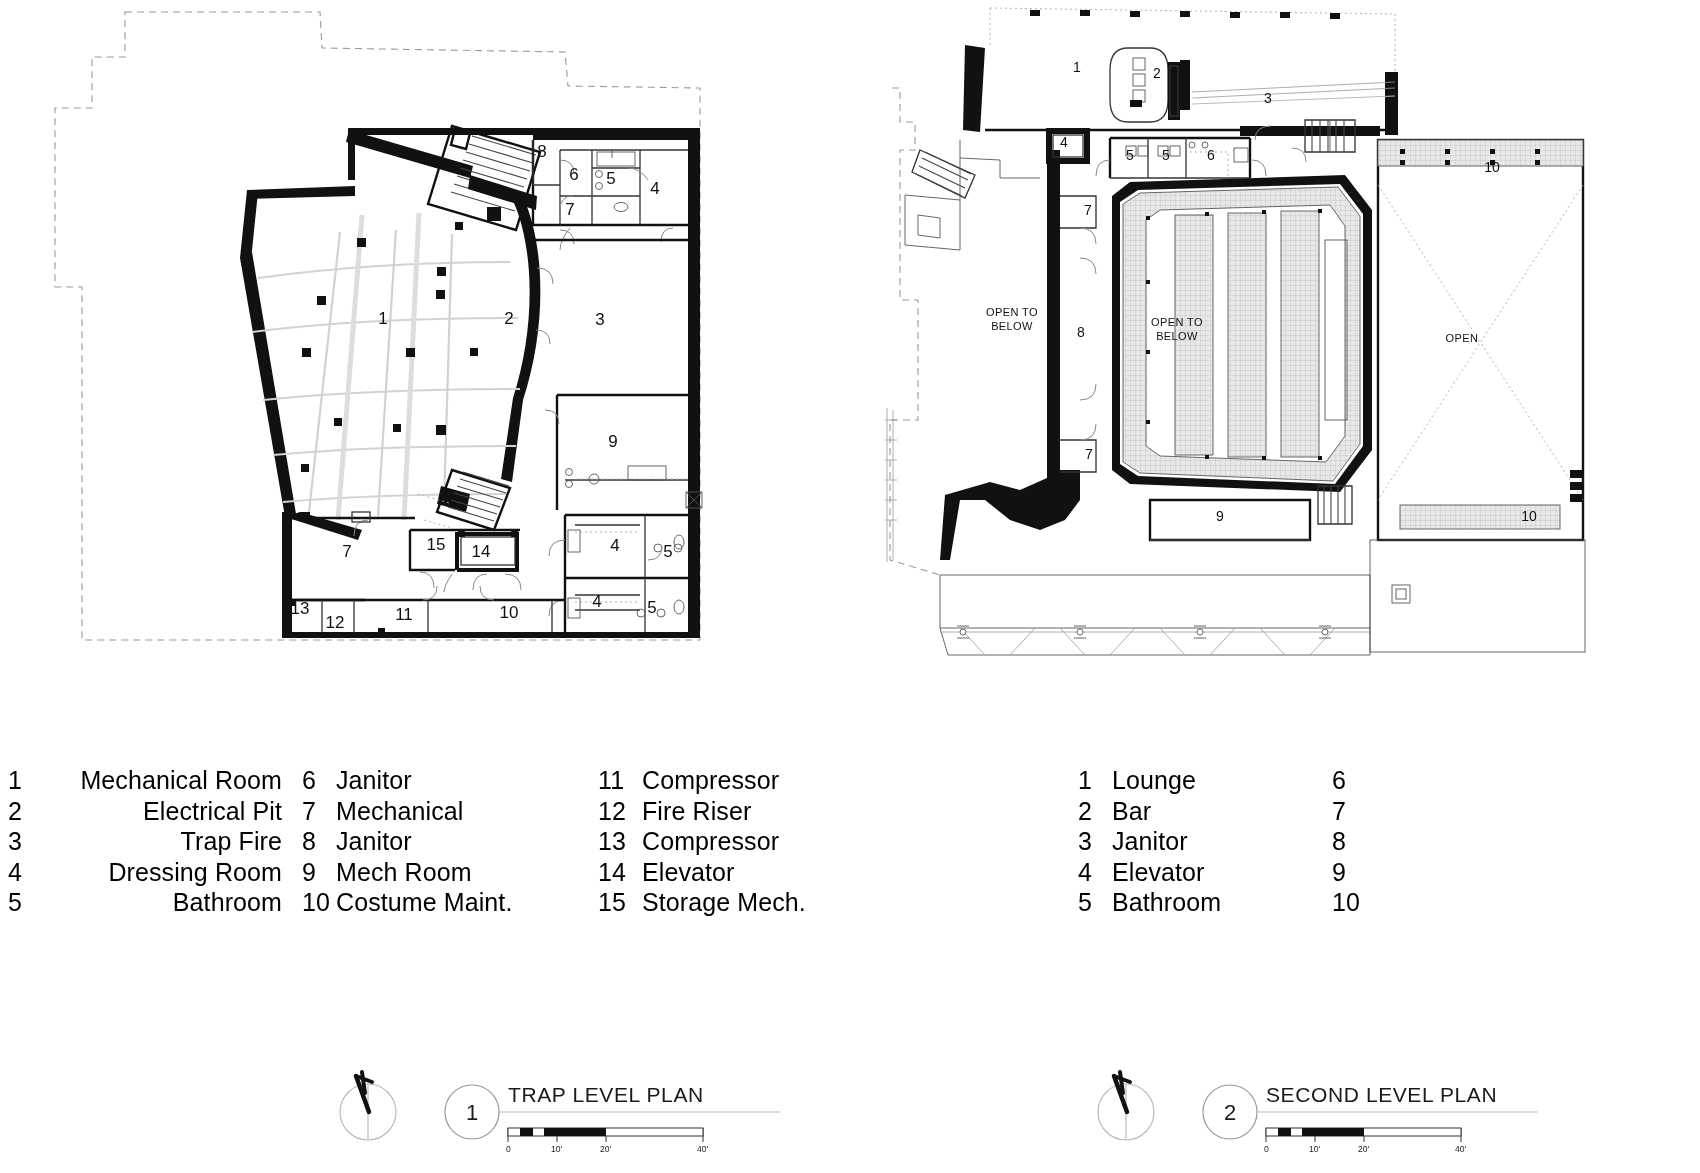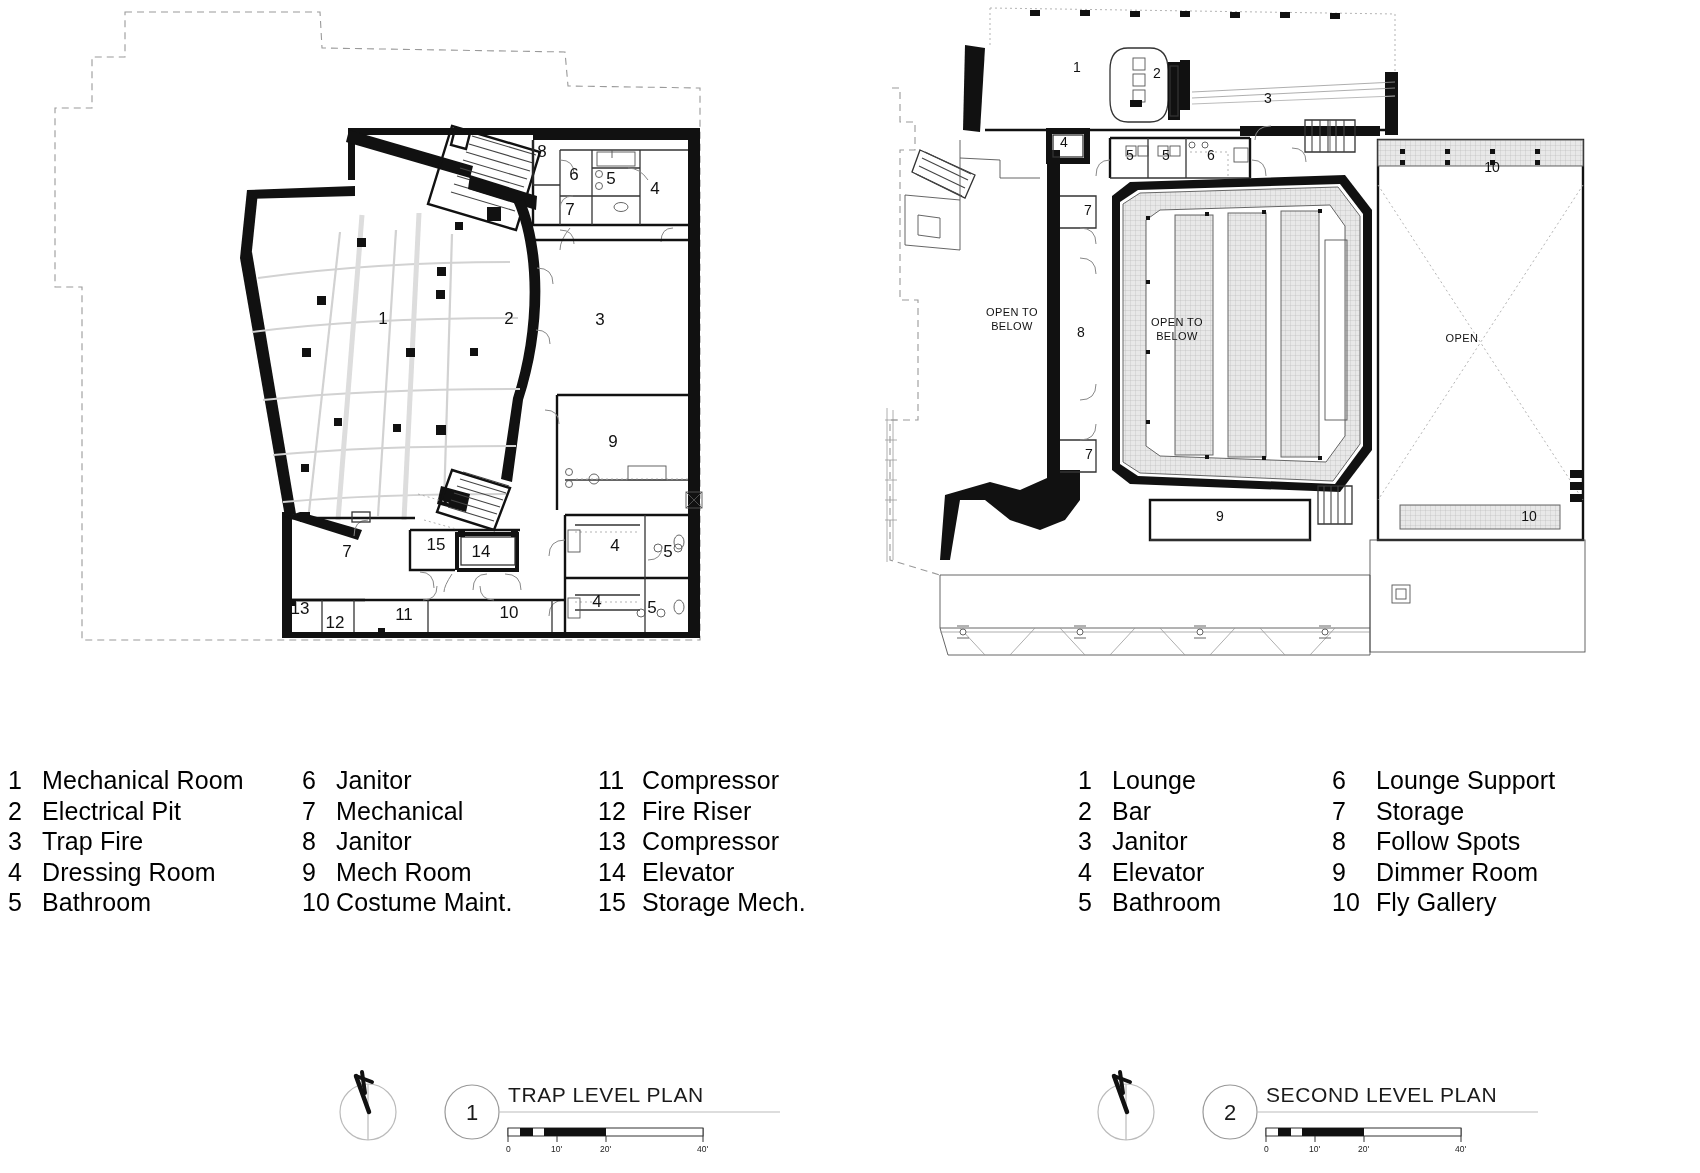--- a/index.html
+++ b/index.html
@@ -43,21 +43,21 @@
   .legend-col { display: flex; }
   .legend-col + .legend-col { margin-left: 24px; }
 
   .legend-nums {
     text-align: left;
     min-width: 34px;
   }
   .legend-labels { text-align: left; }
   .legend-nums div, .legend-labels div { white-space: nowrap; height: 30.5px; }
 
-  #legend-left .legend-col-0 .legend-labels { width: 240px; }
+  #legend-left .legend-col-0 .legend-labels { width: 240px; text-align: right; }
   #legend-left .legend-col-1 .legend-labels { width: 248px; }
   #legend-left .legend-col-1 { margin-left: 20px; }
   #legend-left .legend-col-2 { margin-left: 14px; }
   #legend-left .legend-col-2 .legend-nums { min-width: 44px; }
 
   #legend-right .legend-col-0 .legend-labels { width: 200px; }
   #legend-right .legend-col-1 { margin-left: 20px; }
   #legend-right .legend-col-1 .legend-nums { min-width: 44px; }
 
   
@@ -687,27 +687,20 @@
       </div>
     </div>
     <div class="legend-col legend-col-1">
       <div class="legend-nums">
         <div>6</div>
         <div>7</div>
         <div>8</div>
         <div>9</div>
         <div>10</div>
       </div>
-      <div class="legend-labels">
-        <div>Lounge Support</div>
-        <div>Storage</div>
-        <div>Follow Spots</div>
-        <div>Dimmer Room</div>
-        <div>Fly Gallery</div>
-      </div>
     </div>
   </div>
 
   <div class="titleblock" id="titleblock-left">
     <svg class="tb-svg" viewBox="0 0 460 120" xmlns="http://www.w3.org/2000/svg">
       <g>
         <circle cx="48" cy="62" r="28" fill="none" stroke="#bbb" stroke-width="1.2"></circle>
         <path d="M48 34 L48 90" stroke="#bbb" stroke-width="1.2"></path>
         <path d="M42 22 L45 43" stroke="#111" stroke-width="4" stroke-linecap="round"></path>
         <path d="M49 62 L36 26" stroke="#111" stroke-width="4.5" stroke-linecap="round"></path>

